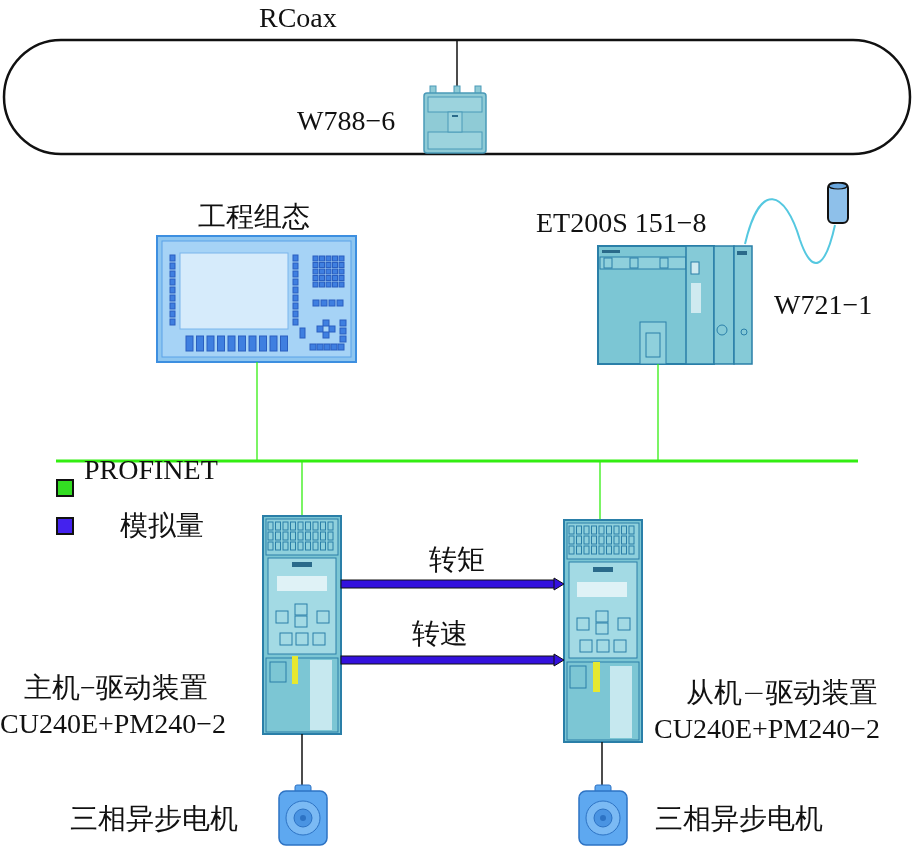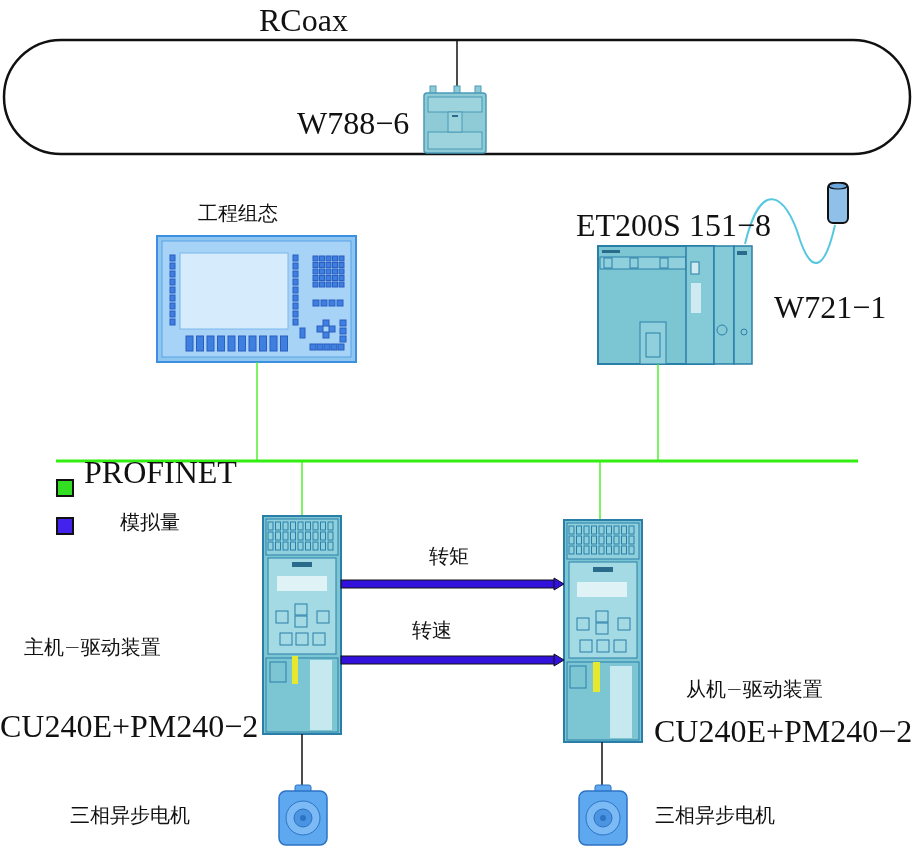--- a/index.html
+++ b/index.html
@@ -1,21 +1,21 @@
 <!DOCTYPE html>
 <html><head>
 <meta charset="utf-8">
 <style>
   html, body { margin:0; padding:0; background:#ffffff; }
   body { width:914px; height:850px; position:relative; overflow:hidden;
          font-family: "Liberation Serif", "DejaVu Serif", serif; color:#111; }
   svg#diagram { position:absolute; left:0; top:0; }
   .lbl { position:absolute; white-space:nowrap; line-height:1; color:#111; }
-  .lbl-en { font-family:"Liberation Serif", serif; font-size:32px; }
-  .lbl-cn { font-family:"DejaVu Sans", sans-serif; font-size:20px; font-weight:300; }
+  .lbl-en { font-family:"Liberation Serif", serif; font-size:28px; }
+  .lbl-cn { font-family:"DejaVu Sans", sans-serif; font-size:28px; font-weight:300; }
   .legend-swatch { position:absolute; width:14px; height:14px; border:2px solid #111; }
 </style>
 </head>
 <body>
 
 <svg id="diagram" width="914" height="850" viewBox="0 0 914 850">
 
   <rect x="4" y="40" width="906" height="114" rx="57" ry="57" fill="none" stroke="#111" stroke-width="2.5"></rect>
   <line x1="457" y1="40" x2="457" y2="88" stroke="#111" stroke-width="1.5"></line>
 
@@ -267,30 +267,30 @@
     <rect x="-24" y="-24" width="48" height="54" rx="7" fill="#5ea8f0" stroke="#2d73c4" stroke-width="1.5"></rect>
     <circle cx="0" cy="3" r="17" fill="#7bbaf4" stroke="#2d73c4"></circle>
     <circle cx="0" cy="3" r="9" fill="#4a94e2" stroke="#2d73c4"></circle>
     <circle cx="0" cy="3" r="3" fill="#2d73c4"></circle>
   </g>
 </svg>
 
 <div class="lbl lbl-en" style="left:259px; top:4px;">RCoax</div>
 <div class="lbl lbl-en" style="left:297px; top:107px;">W788−6</div>
 <div class="lbl lbl-cn" style="left:198px; top:203px;">工程组态</div>
-<div class="lbl lbl-en" style="left:576px; top:209px;text-align:right;">ET200S 151−8</div>
+<div class="lbl lbl-en" style="left:536px; top:209px;text-align:right;">ET200S 151−8</div>
 <div class="lbl lbl-en" style="left:766px; top:291px;margin-left:8px;">W721−1</div>
 
 <div class="legend-swatch" style="left: 56px; top: 479px; background: rgb(51, 221, 34);"></div>
 <div class="lbl lbl-en" style="left:84px; top:456px;">PROFINET</div>
 <div class="legend-swatch" style="left: 56px; top: 517px; background: rgb(68, 34, 238);"></div>
 <div class="lbl lbl-cn" style="left:84px; top:512px;margin-left:36px;">模拟量</div>
 
 <div class="lbl lbl-cn" style="left:412px; top:546px;margin-left:17px;">转矩</div>
 <div class="lbl lbl-cn" style="left:412px; top:620px;">转速</div>
 
-<div class="lbl lbl-cn" style="left:24px; top:637px;">主机−驱动装置</div>
+<div class="lbl lbl-cn" style="left:24px; top:674px;font-family:Liberation Serif, serif;">主机−驱动装置</div>
 <div class="lbl lbl-en" style="left:0px; top:710px;">CU240E+PM240−2</div>
 <div class="lbl lbl-cn" style="left:686px; top:679px;">从机−驱动装置</div>
 <div class="lbl lbl-en" style="left:654px; top:715px;">CU240E+PM240−2</div>
 
 <div class="lbl lbl-cn" style="left:70px; top:805px;">三相异步电机</div>
 <div class="lbl lbl-cn" style="left:655px; top:805px;">三相异步电机</div>
 
 </body></html>

